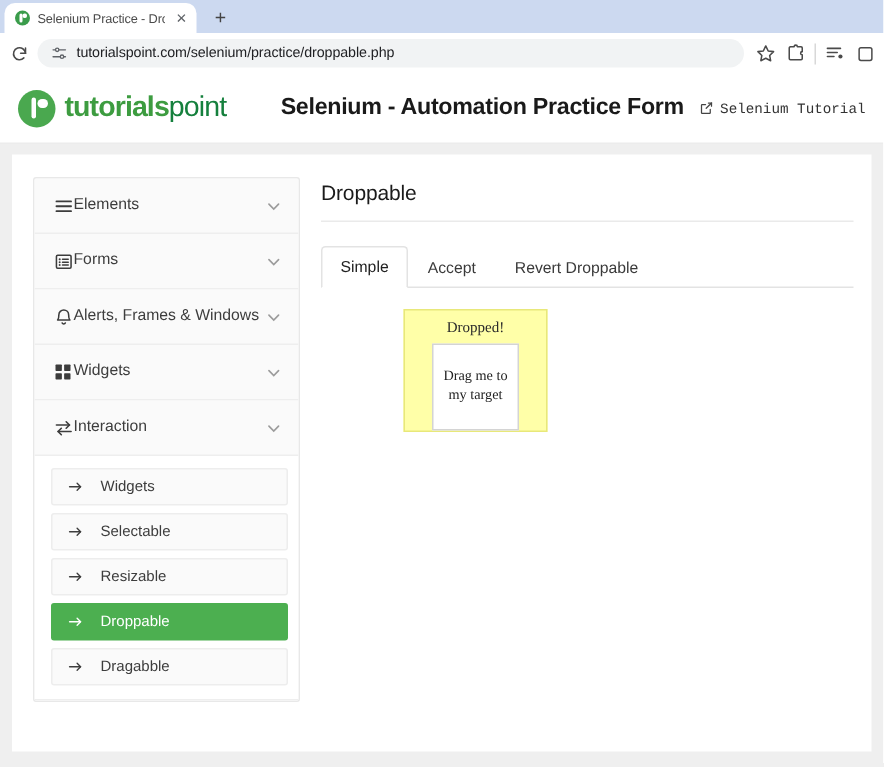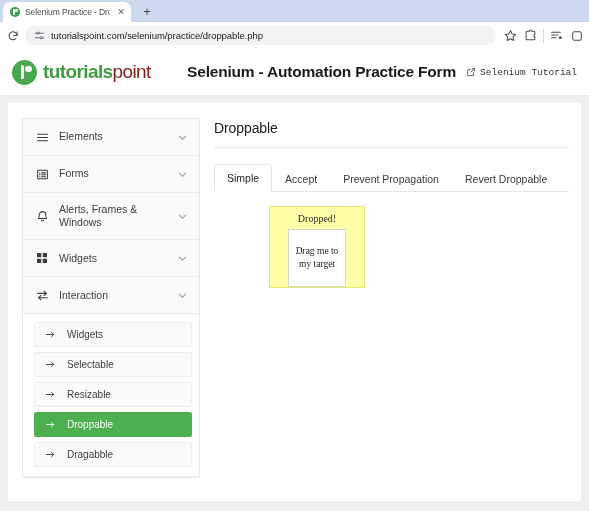--- a/index.html
+++ b/index.html
@@ -90,21 +90,21 @@
   .logo-mark::after {
     content: ""; position: absolute; left: 9px; top: 5.5px;
     width: 3.4px; height: 14px; background: #fff; border-radius: 1.5px;
   }
   .logo-mark::before {
     content: ""; position: absolute; left: 13px; top: 6px;
     width: 6.5px; height: 6.5px; border-radius: 50%; background: #fff;
   }
   .logo-text { font-size: 19px; font-weight: 700; letter-spacing: -0.6px; }
   .logo-a { color: #3d9c40; }
-  .logo-b { color: #7f1d1d; font-weight: 400; }
+  .logo-b { color: #15803d; font-weight: 400; }
 
   .page-title {
     flex: 1; text-align: center; font-size: 15.5px; color: #1a1a1a;
     font-weight: 700; letter-spacing: -0.2px; padding-right: 10px;
   }
   .header-link {
     display: flex; align-items: center; gap: 4px;
     font-size: 9.5px; color: #333; white-space: nowrap; font-family: Liberation Mono, monospace;
   }
 
@@ -116,21 +116,21 @@
     padding: 15px 12px 10px 14px; gap: 14px;
   }
 
   
   .sidebar { width: 178px; flex: 0 0 178px; }
   .accordion {
     border: 1px solid #e8e8e8; border-radius: 2px; overflow: hidden;
     background: #fff;
   }
   .acc-head {
-    display: flex; align-items: center; gap: 10px;
+    display: flex; align-items: center; 
     padding: 10px 11px 10px 12px; background: #fafafa;
     border-bottom: 1px solid #eeeeee; min-height: 37px;
   }
   .acc-head:last-child { border-bottom: none; }
   .acc-icon {
     width: 14px; flex: 0 0 14px; display: flex; align-items: center;
     justify-content: center; color: #3c3c3c;
   }
   .acc-label {
     flex: 1; font-size: 10.5px; color: #3d3d3d; line-height: 1.25;
@@ -412,21 +412,20 @@
 
           </div>
         </div>
 
         <div class="main">
           <div class="main-title">Droppable</div>
 
           <div class="tabs">
             <div class="tab-item active">Simple</div>
             <div class="tab-item">Accept</div>
-            <div class="tab-item">Prevent Propagation</div>
             <div class="tab-item">Revert Droppable</div>
           </div>
 
           <div class="drop-area">
             <div class="droppable">
               <div class="droppable-label">Dropped!</div>
               <div class="draggable">Drag me to my target</div>
             </div>
           </div>
         </div>

